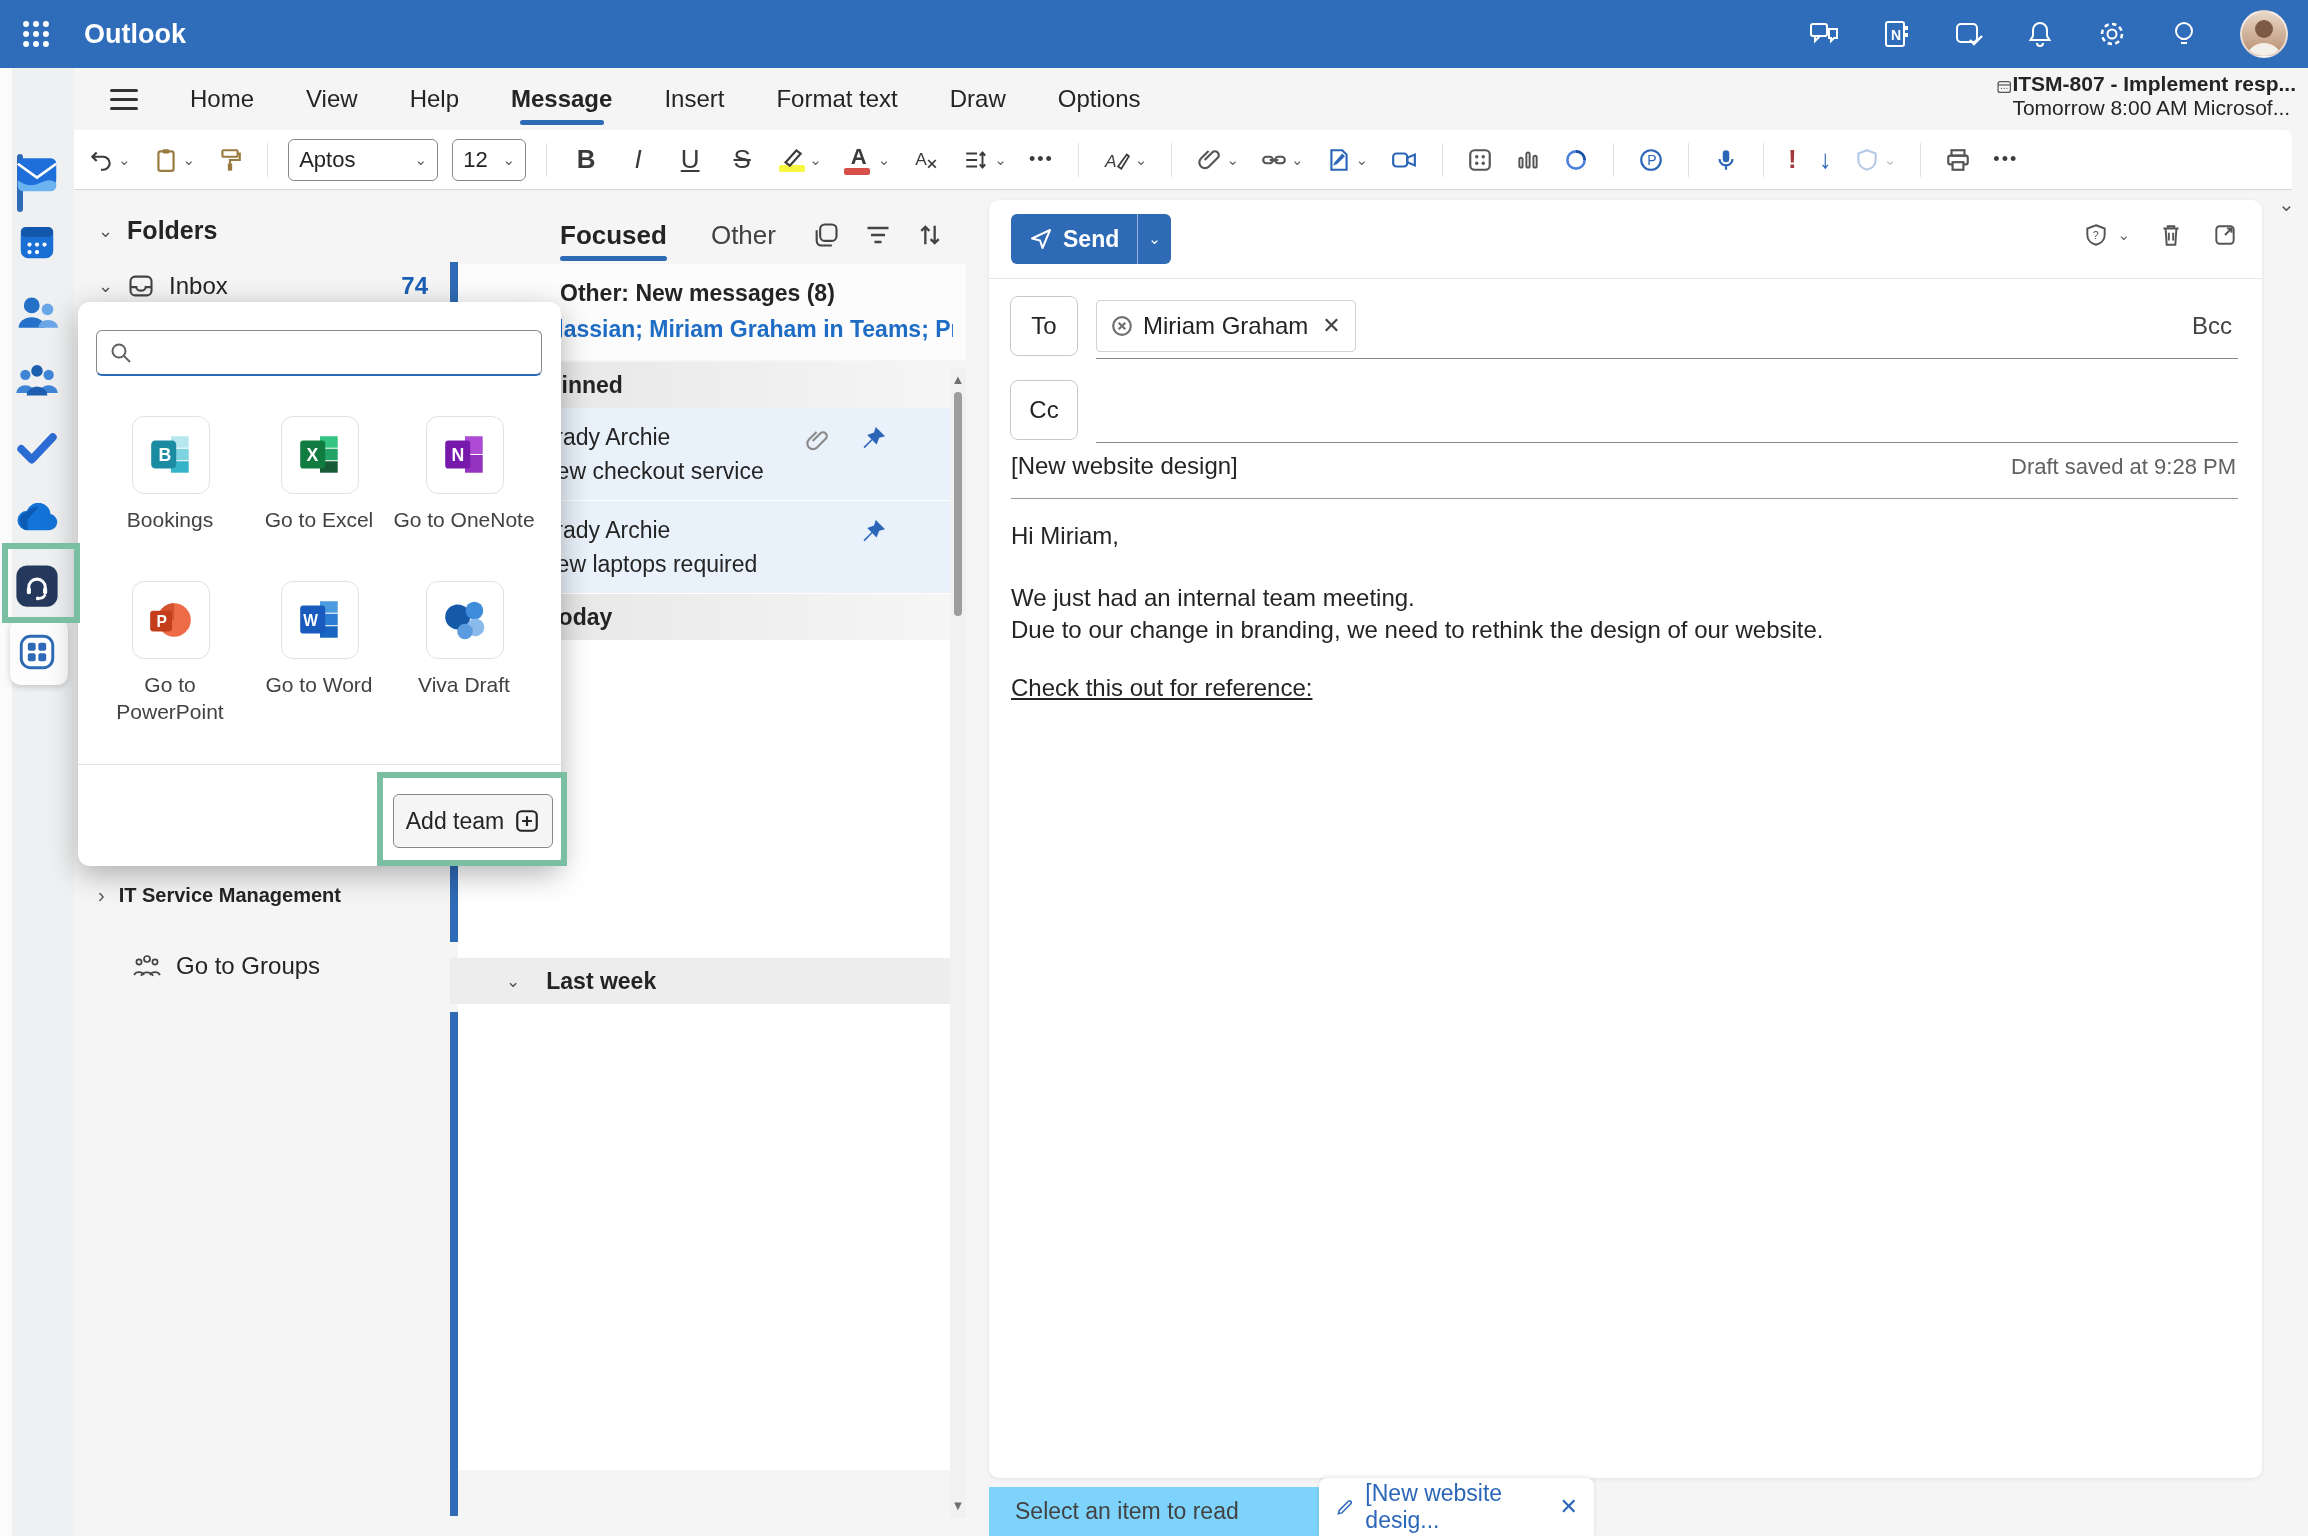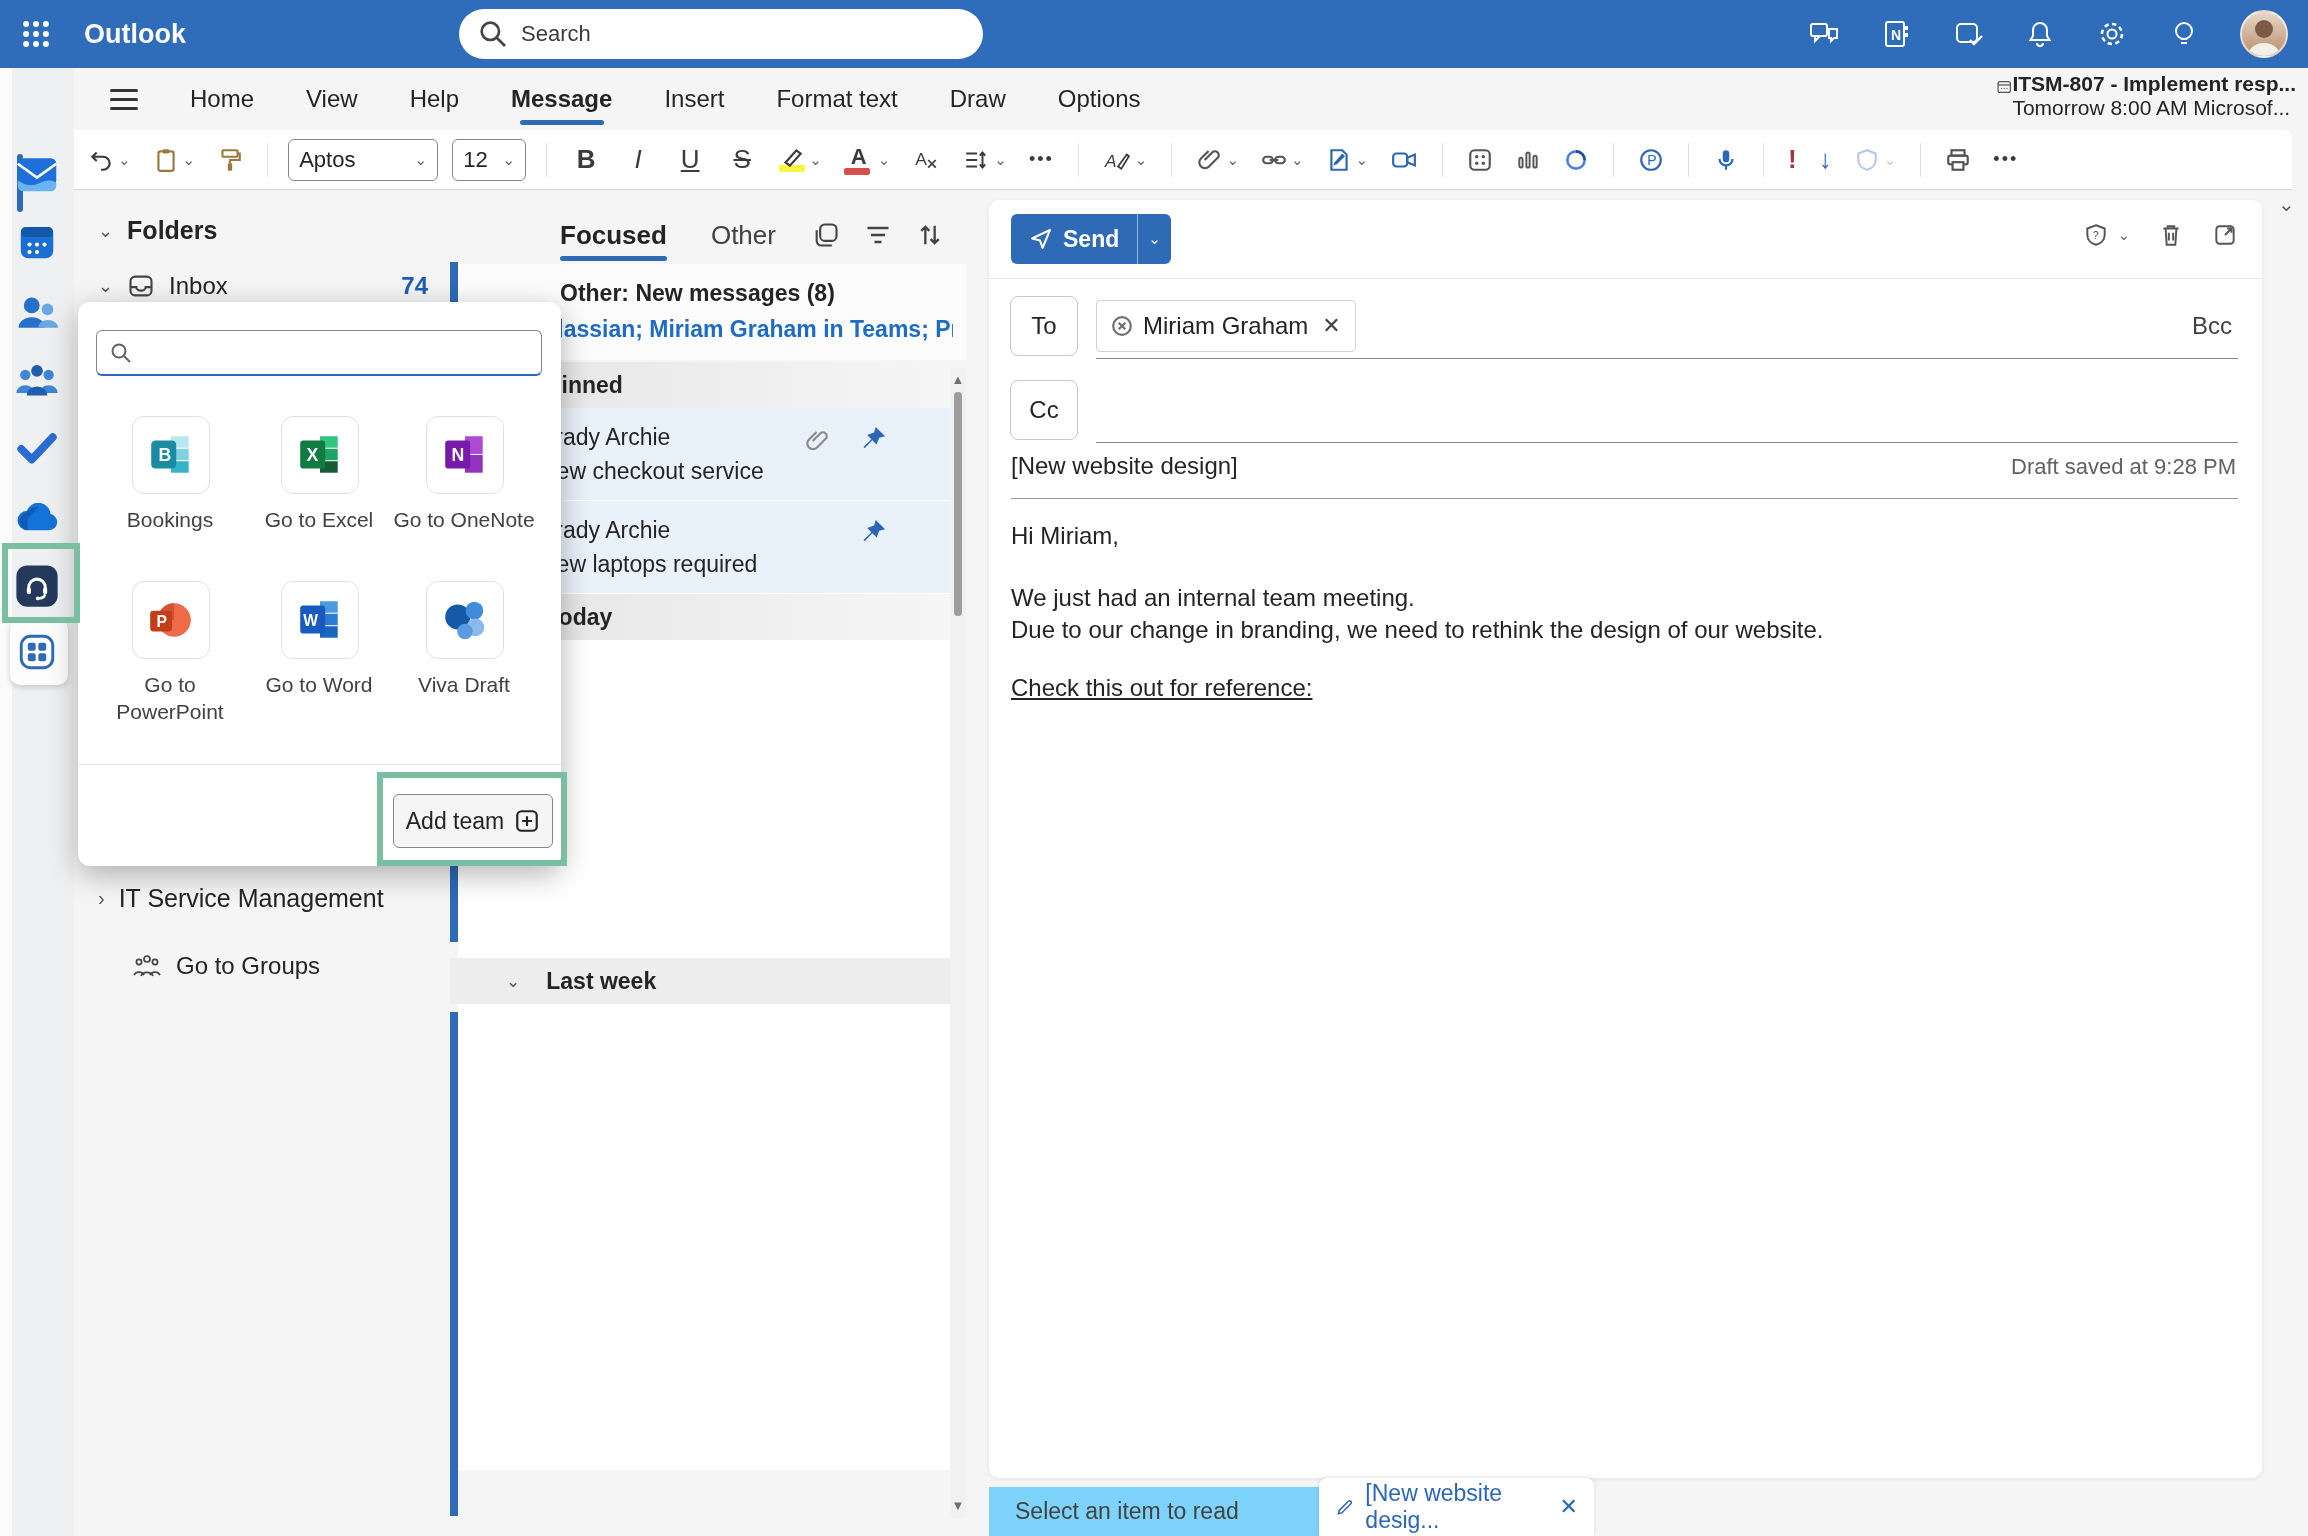--- a/index.html
+++ b/index.html
@@ -108,27 +108,20 @@
       <circle cx="5" cy="12" r="2.1"></circle>
           <circle cx="12" cy="12" r="2.1"></circle>
           <circle cx="19" cy="12" r="2.1"></circle>
       <circle cx="5" cy="19" r="2.1"></circle>
           <circle cx="12" cy="19" r="2.1"></circle>
           <circle cx="19" cy="19" r="2.1"></circle>
         </g>
     </svg>
   </div>
   <div class="app-title">Outlook</div>
-  <div class="hsearch">
-    <svg class="hicon" width="24" height="24" viewBox="0 0 24 24">
-      <circle cx="10" cy="10" r="6.5" fill="none" stroke="#444" stroke-width="2"></circle>
-      <line x1="15" y1="15" x2="21" y2="21" stroke="#444" stroke-width="2"></line>
-    </svg>
-    <span>Search</span>
-  </div>
   <div class="hicons">
     <svg class="hicon" viewBox="0 0 32 32">
       <rect x="3" y="6" width="16" height="12" rx="2" fill="none" stroke="#fff" stroke-width="2"></rect>
       <path d="M7 18 v5 l5-5" fill="none" stroke="#fff" stroke-width="2"></path>
       <path d="M21 11 h8 v9 h-3 l-3 3 v-3 h-2z" fill="#2f6cba" stroke="#fff" stroke-width="2"></path>
     </svg>
     <svg class="hicon" viewBox="0 0 32 32">
       <rect x="6" y="4" width="18" height="24" rx="2" fill="none" stroke="#fff" stroke-width="2"></rect>
       <rect x="24" y="8" width="4" height="4" fill="#fff"></rect>
         <rect x="24" y="15" width="4" height="4" fill="#fff"></rect>
@@ -445,21 +438,21 @@
   <span style="font-size:18px;color:#555">⌄</span>
   <svg width="28" height="28" viewBox="0 0 24 24">
     <rect x="3" y="4" width="18" height="16" rx="4" fill="none" stroke="#444" stroke-width="1.8"></rect>
     <path d="M3 13 h5 a4 3 0 0 0 8 0 h5" fill="none" stroke="#444" stroke-width="1.8"></path>
   </svg>
   <span>Inbox</span>
   <span class="count" style="margin-left:auto">74</span>
 </div>
 <div class="fp-row" style="left:98px;top:884px">
   <span style="font-size:20px;color:#555">›</span>
-  <span style="font-weight:normal;font-size:25px">IT Service Management</span>
+  <span style="font-weight:bold;font-size:20px">IT Service Management</span>
 </div>
 <div class="fp-row" style="left:132px;top:952px">
   <svg width="30" height="26" viewBox="0 0 30 24">
     <circle cx="15" cy="5" r="3" fill="none" stroke="#444" stroke-width="1.7"></circle>
     <circle cx="7" cy="8" r="2.6" fill="none" stroke="#444" stroke-width="1.7"></circle>
     <circle cx="23" cy="8" r="2.6" fill="none" stroke="#444" stroke-width="1.7"></circle>
     <path d="M2 21 a5.5 5 0 0 1 10 0 M18 21 a5.5 5 0 0 1 10 0 M9 22 a6.5 6 0 0 1 12 0" fill="none" stroke="#444" stroke-width="1.7"></path>
   </svg>
   <span style="font-size:24px">Go to Groups</span>
 </div>

